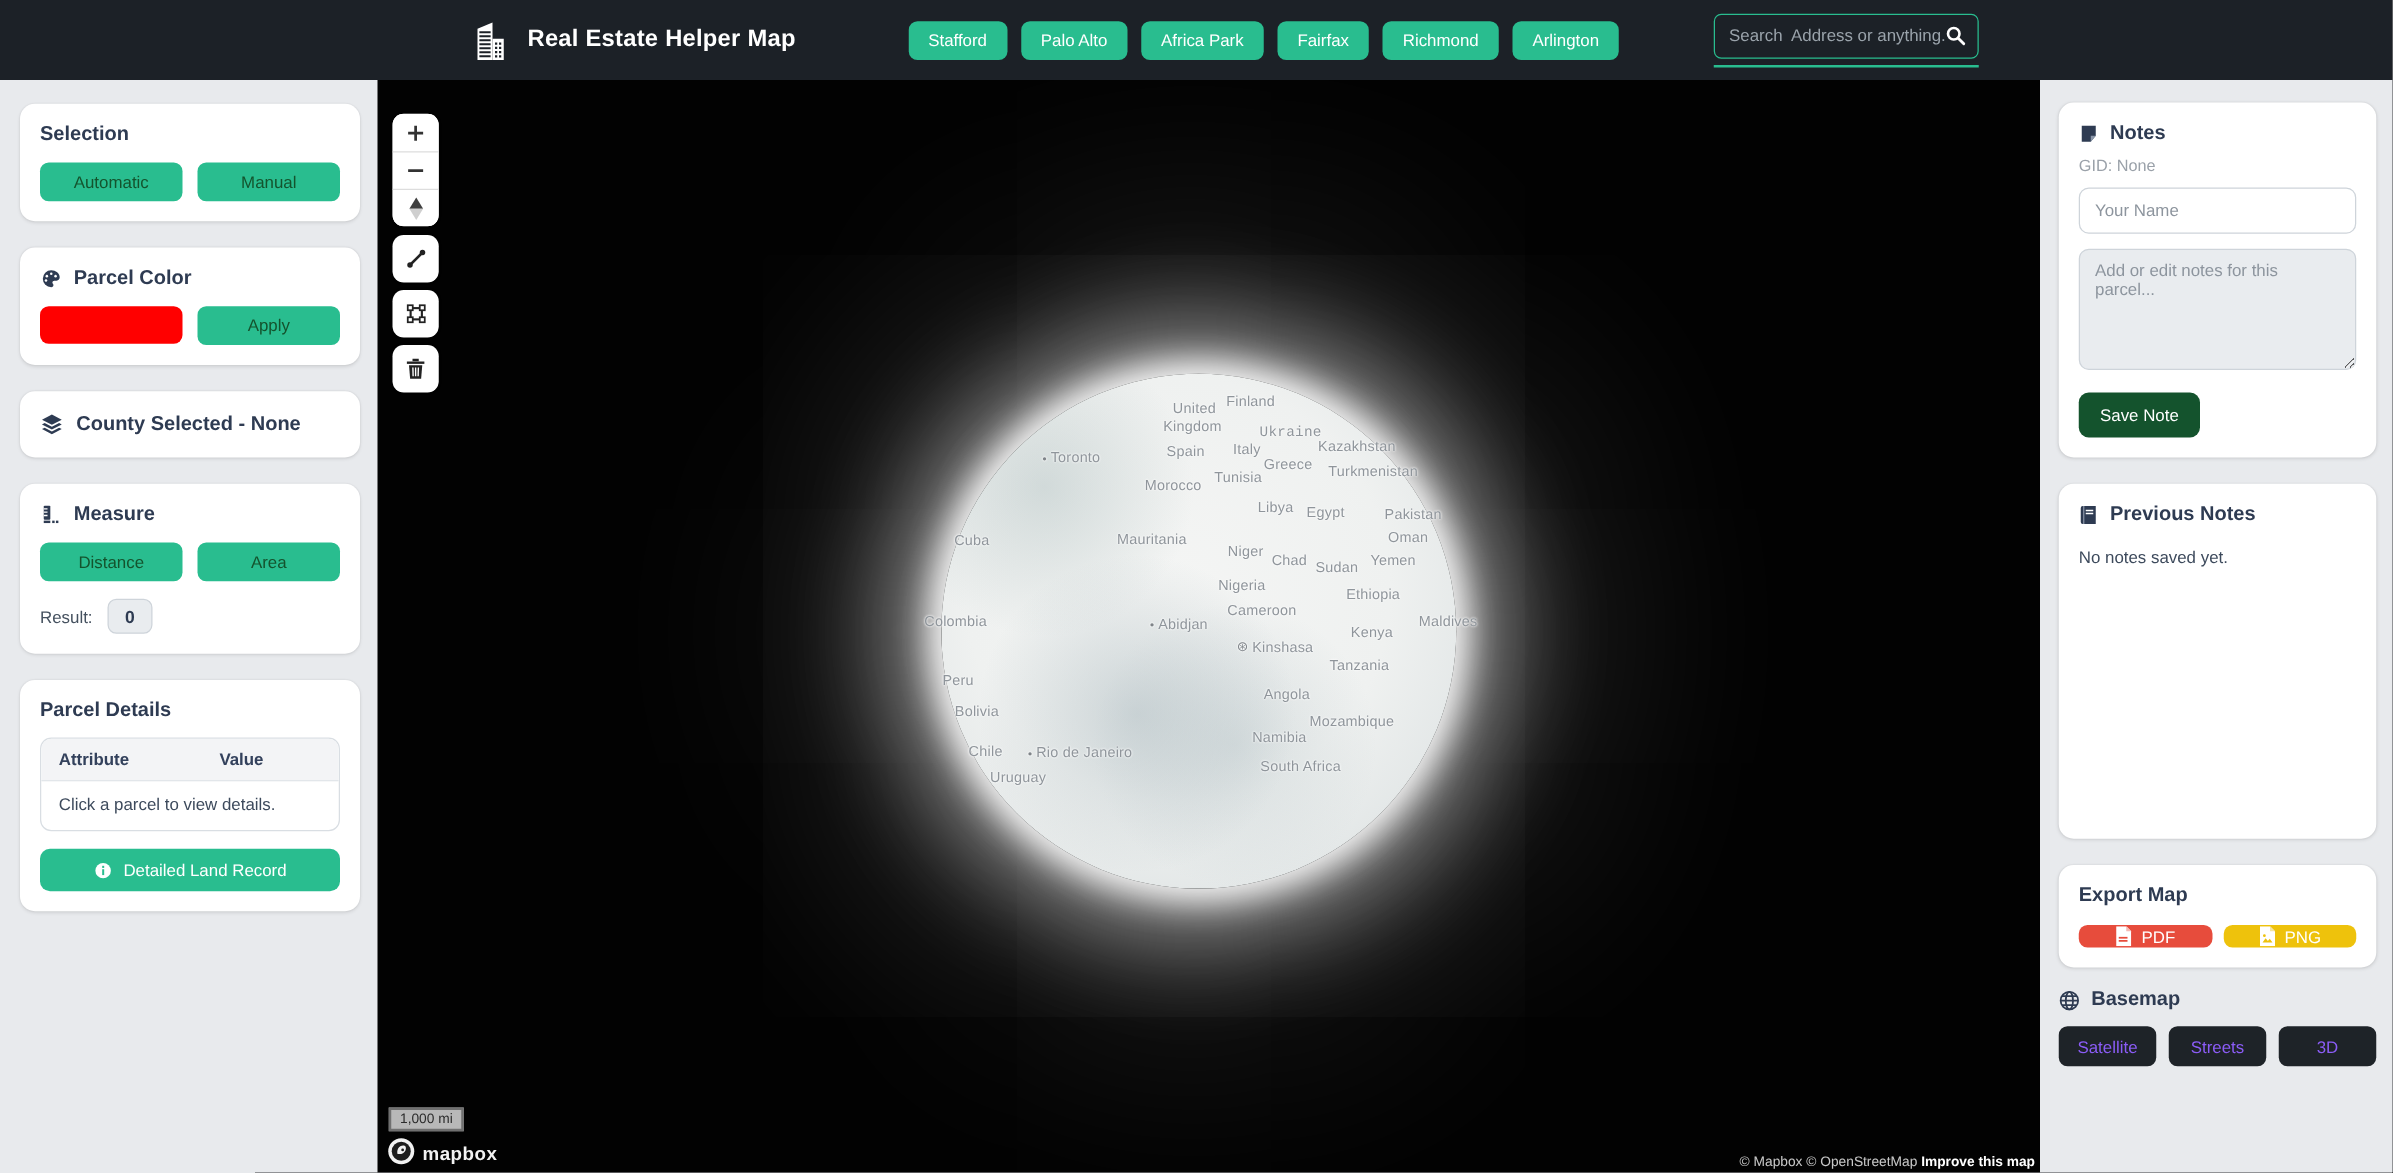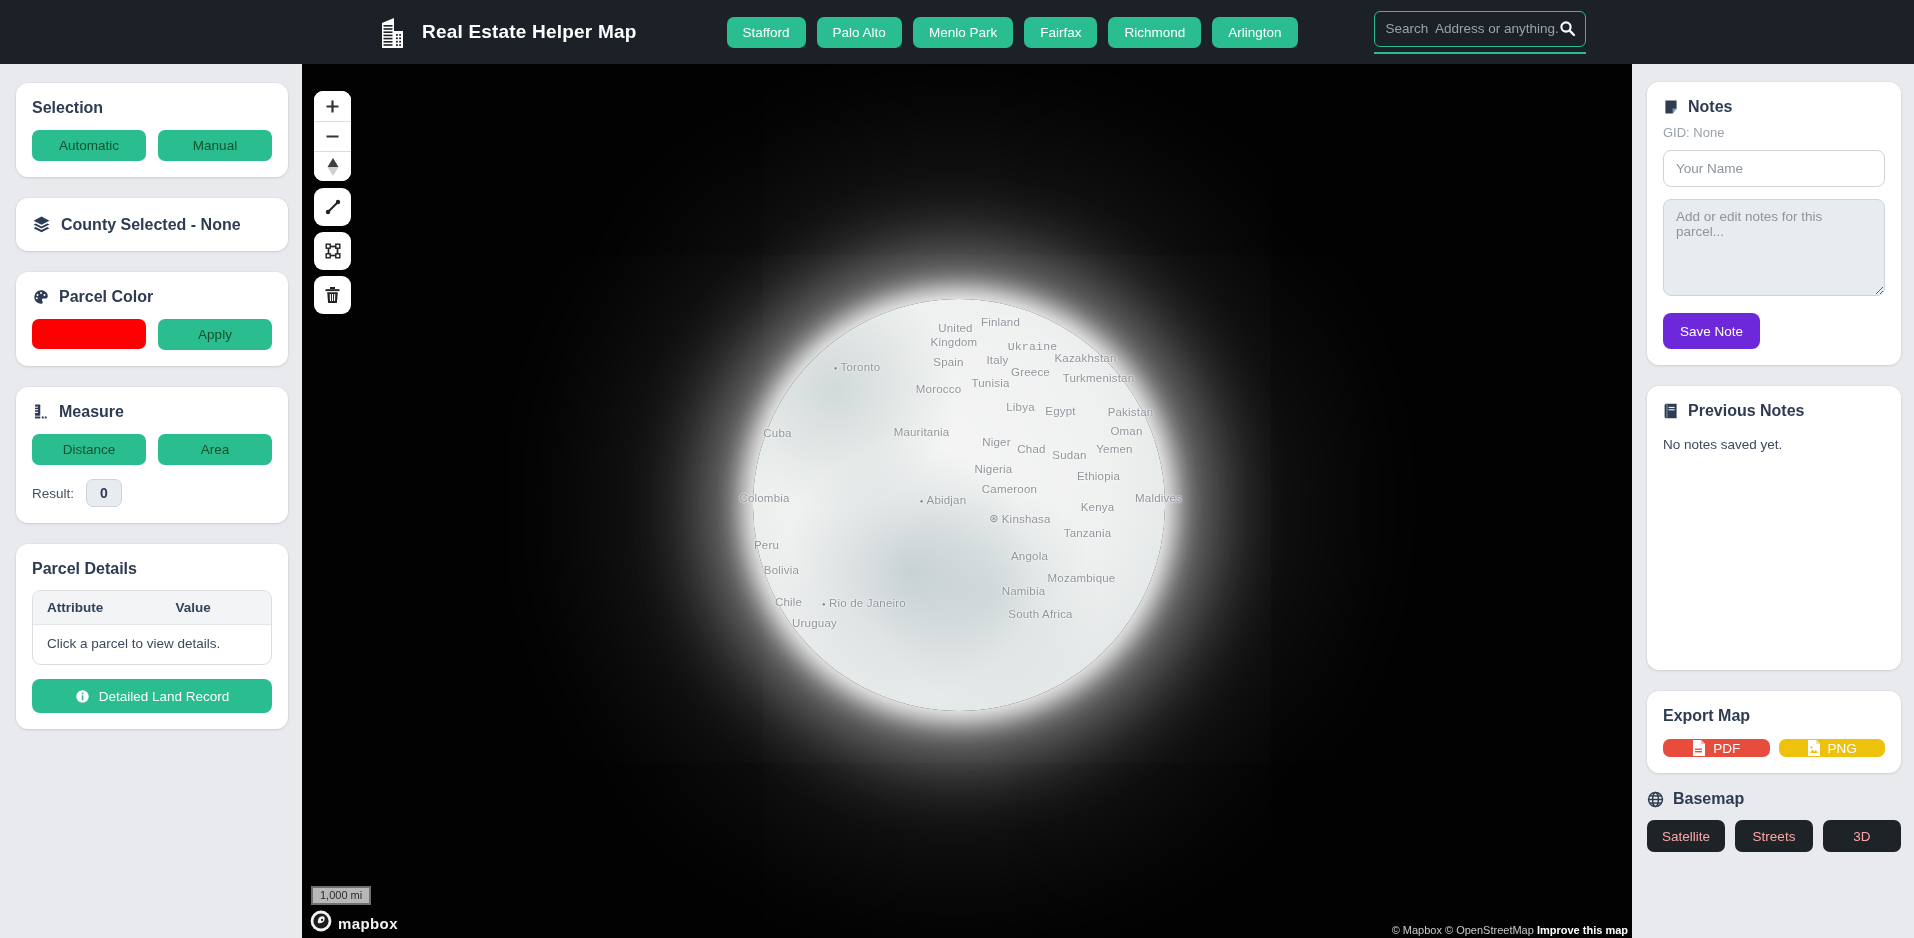--- a/index.html
+++ b/index.html
@@ -89,31 +89,31 @@
   .attribution a { color:rgba(255,255,255,.78); text-decoration:none; cursor:pointer; }
   .attribution .improve { font-weight:700; color:#fff; }
 
   
   .gid { margin-top:9px; font-size:13px; color:#9aa1a9; }
   .name-input { width:100%; margin-top:10px; height:37px; border:1px solid #ced4da; border-radius:8px;
                 padding:0 12px; font-size:13.5px; font-family:inherit; color:#333; background:#fff; }
   .name-input::placeholder, .note-area::placeholder { color:#8d959e; }
   .note-area { width:100%; margin-top:12px; height:97px; border:1px solid #ced4da; border-radius:8px;
                background:#e9ecef; padding:9px 12px; font-size:13.5px; font-family:inherit; color:#333; resize:vertical; }
-  .save-btn { margin-top:13px; background:#6d28d9; color:#fff; border:none; border-radius:8px; height:36px;
+  .save-btn { margin-top:13px; background:#14532d; color:#fff; border:none; border-radius:8px; height:36px;
               padding:0 17px; font-size:13.5px; font-family:inherit; cursor:default; }
   .prev-card { height:284px; }
   .prev-empty { margin-top:17px; font-size:13.5px; color:#3d4a5c; }
   .export-row { display:flex; gap:9px; margin-top:14px; }
   .exp-btn { flex:1; height:18px; border:none; border-radius:7px; color:#fff; font-size:13.5px; font-family:inherit;
              cursor:pointer; display:flex; align-items:center; justify-content:center; gap:8px; }
   .basemap-sec { margin-top:-4px; }
   .basemap-title { color:#2e3b52; font-size:16px; font-weight:700; display:flex; align-items:center; gap:9px; }
   .basemap-row { display:flex; gap:10px; margin-top:12px; }
-  .dark-btn { flex:1; background:#1e2328; color:#fca5a5; border:none; border-radius:7px; height:32px;
+  .dark-btn { flex:1; background:#1e2328; color:#8b5cf6; border:none; border-radius:7px; height:32px;
               font-size:13.5px; font-family:inherit; cursor:pointer; }
   .feedback-btn { width:100%; margin-top:14px; height:36px; background:#29bd8f; color:#fff; border:none;
                   border-radius:8px; font-size:14px; font-family:inherit; cursor:pointer;
                   display:flex; align-items:center; justify-content:center; gap:9px; }
 </style>
 </head>
 <body>
 
 <div class="header">
   <div class="brand">
@@ -141,21 +141,21 @@
             <rect x="21.2" y="28.2" width="1.8" height="1.8"></rect>
         </g>
       </svg>
     </span>
     <span class="brand-title">Real Estate Helper Map</span>
   </div>
   <nav class="city-nav">
 
   <button class="city-btn">Stafford</button>
       <button class="city-btn">Palo Alto</button>
-      <button class="city-btn">Menlo Park</button>
+      <button class="city-btn">Africa Park</button>
       <button class="city-btn">Fairfax</button>
       <button class="city-btn">Richmond</button>
       <button class="city-btn">Arlington</button>
     </nav>
   <div class="search-wrap">
     <div class="search-box">
       <input type="text" placeholder="Search  Address or anything..." style="">
       <span class="ico">
         <svg width="17" height="17" viewBox="0 0 17 17">
           <circle cx="7" cy="7" r="4.6" fill="none" stroke="#fff" stroke-width="2.1"></circle>
@@ -171,49 +171,49 @@
   <aside class="left-panel">
 
     <div class="card">
       <div class="card-title">Selection</div>
       <div class="btn-row">
         <button class="btn-green">Automatic</button>
         <button class="btn-green">Manual</button>
       </div>
     </div>
 
-    <div class="card county-card">
-      <div class="card-title">
-        <span class="ico">
-          <svg width="19" height="19" viewBox="0 0 24 24" fill="#2e3b52">
-            <path d="M12 2 2 7.2l10 5.2 10-5.2z"></path>
-            <path d="M4.7 10.6 2 12l10 5.2L22 12l-2.7-1.4L12 14.4z"></path>
-            <path d="M4.7 15.3 2 16.7l10 5.2 10-5.2-2.7-1.4L12 19.1z"></path>
-          </svg>
-        </span>
-        <span>County Selected - None</span>
-      </div>
-    </div>
-
     <div class="card">
       <div class="card-title">
         <span class="ico">
           <svg width="18" height="18" viewBox="0 0 24 24">
             <path fill="#2e3b52" d="M12 3a9 9 0 1 0 0 18c1.6 0 2.3-1 2.3-2.1 0-.6-.25-1.05-.55-1.45-.3-.4-.55-.85-.55-1.35 0-1.1.9-2 2-2h2.4c2.3 0 3.4-1.7 3.4-3.6C21 6.3 16.9 3 12 3z"></path>
             <circle cx="7.3" cy="9.2" r="1.35" fill="#fff"></circle>
               <circle cx="12" cy="6.6" r="1.35" fill="#fff"></circle>
             <circle cx="16.6" cy="9.2" r="1.35" fill="#fff"></circle>
               <circle cx="6.4" cy="13.8" r="1.35" fill="#fff"></circle>
           </svg>
         </span>
         <span>Parcel Color</span>
       </div>
       <div class="btn-row">
         <button class="swatch" style="background: rgb(255, 0, 0);"></button>
         <button class="btn-green">Apply</button>
+      </div>
+    </div>
+
+    <div class="card county-card">
+      <div class="card-title">
+        <span class="ico">
+          <svg width="19" height="19" viewBox="0 0 24 24" fill="#2e3b52">
+            <path d="M12 2 2 7.2l10 5.2 10-5.2z"></path>
+            <path d="M4.7 10.6 2 12l10 5.2L22 12l-2.7-1.4L12 14.4z"></path>
+            <path d="M4.7 15.3 2 16.7l10 5.2 10-5.2-2.7-1.4L12 19.1z"></path>
+          </svg>
+        </span>
+        <span>County Selected - None</span>
       </div>
     </div>
 
     <div class="card">
       <div class="card-title">
         <span class="ico">
           <svg width="18" height="18" viewBox="0 0 24 24">
             <rect x="4" y="2" width="7" height="15" rx="1" fill="#2e3b52"></rect>
             <g stroke="#fff" stroke-width="1.4">
               <line x1="4" y1="5.5" x2="8" y2="5.5"></line>

